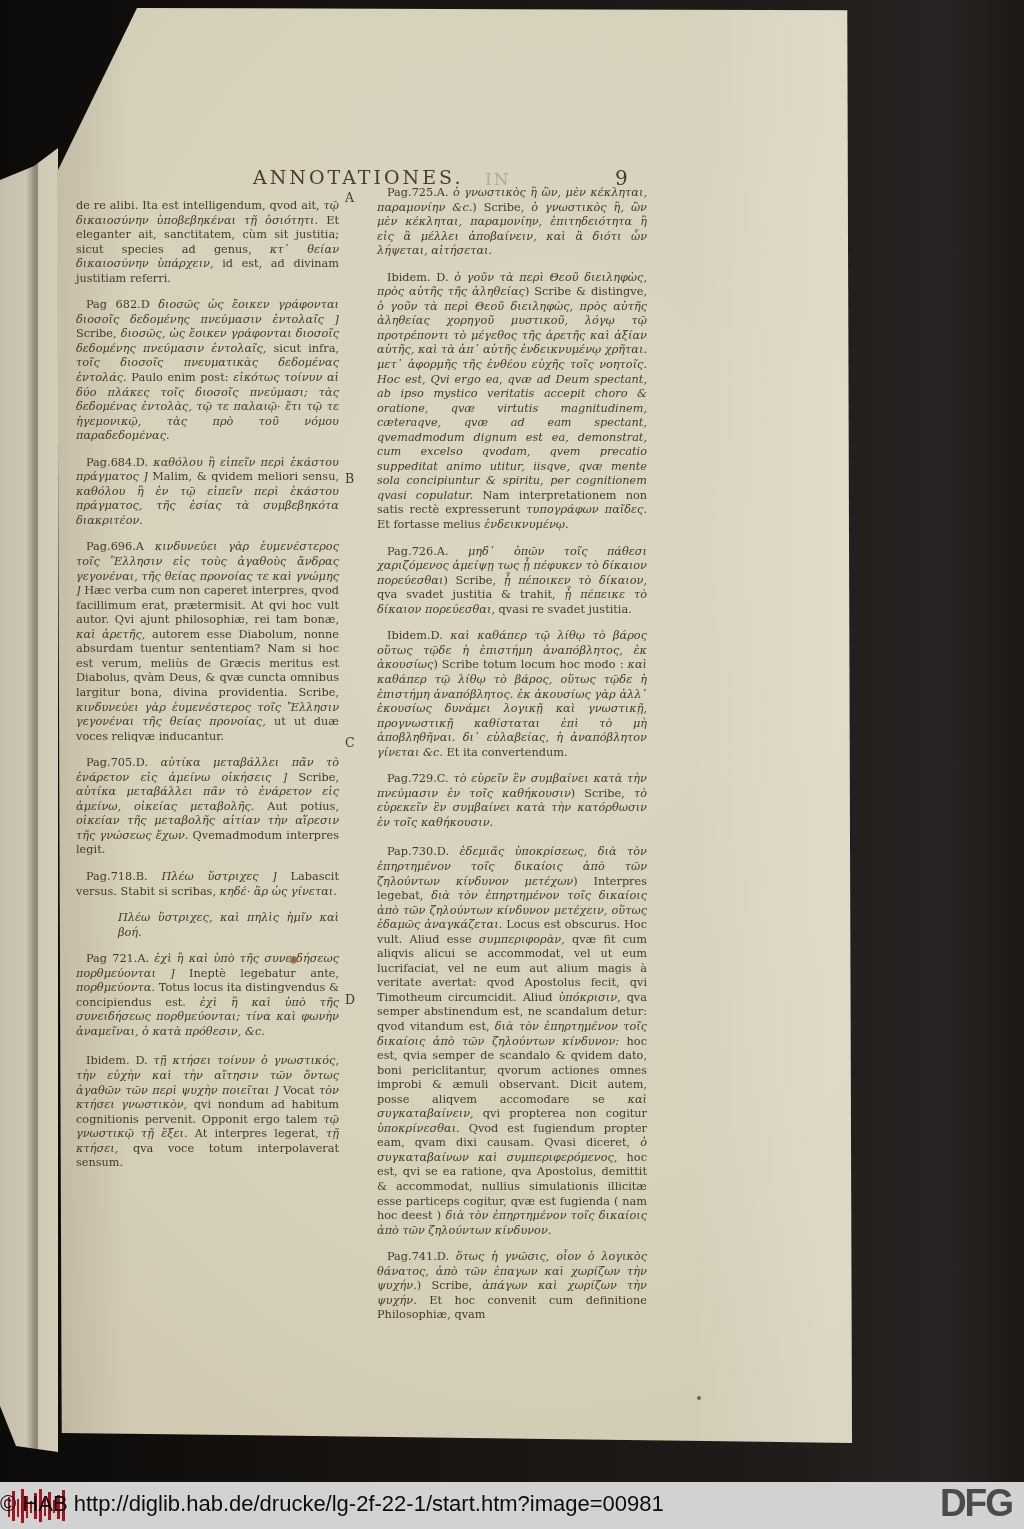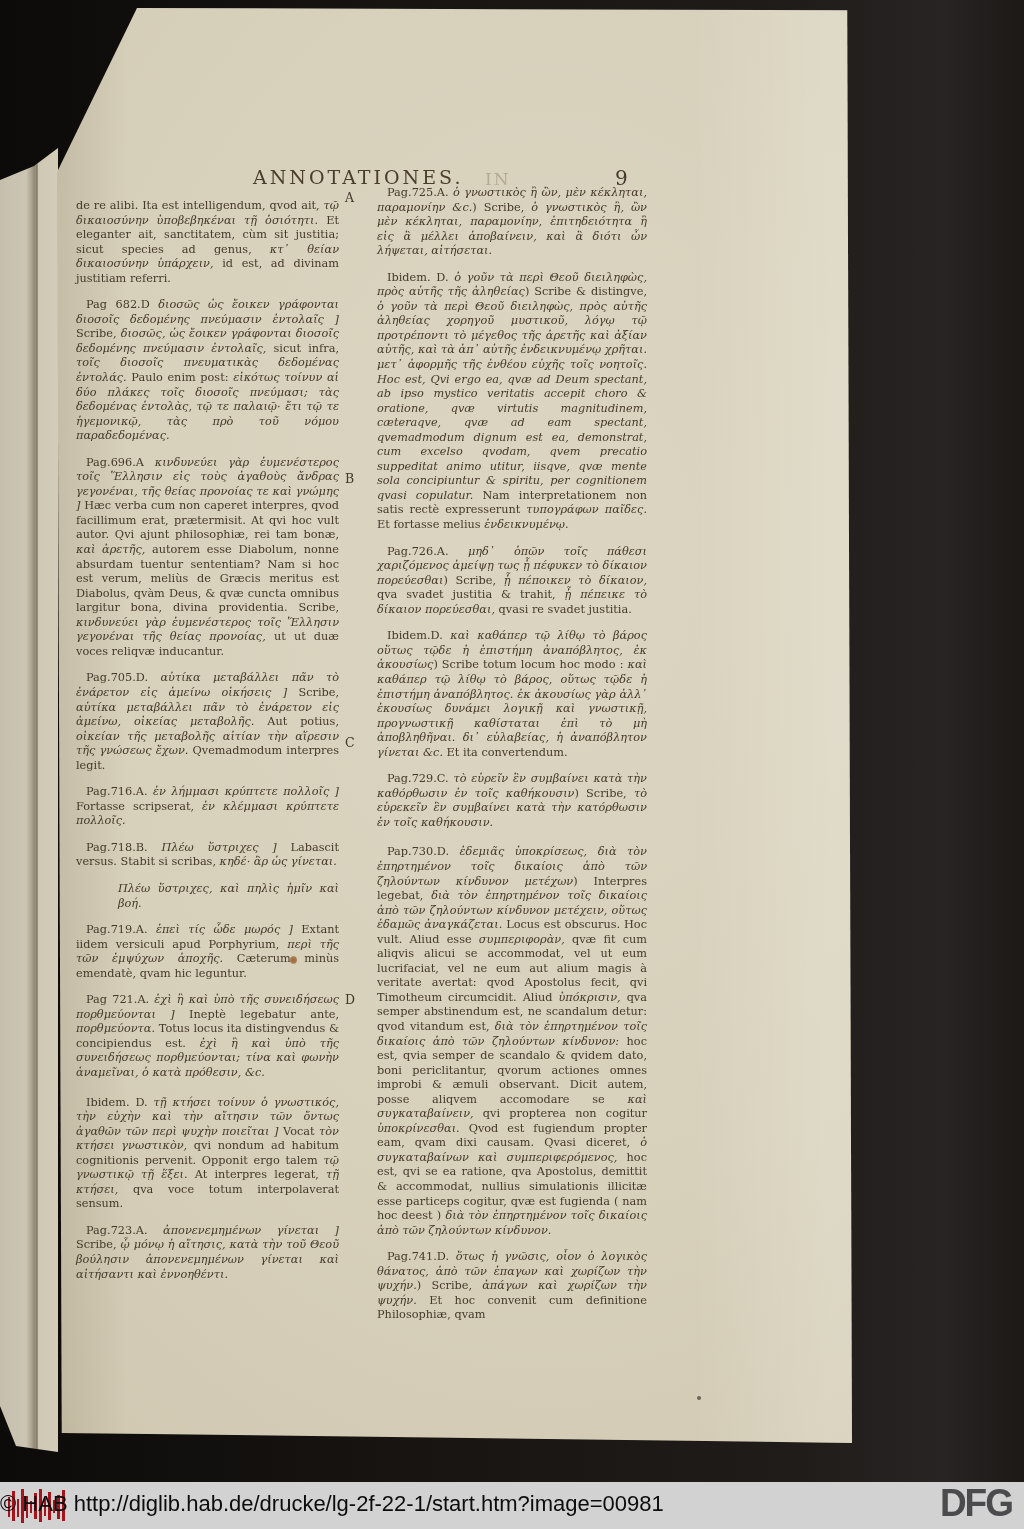--- a/index.html
+++ b/index.html
@@ -74,36 +74,34 @@
   <div class="stack"></div>
 
   <div class="page">
     <div class="headline">ANNOTATIONES.</div>
     <div class="showthrough">IN</div>
     <div class="pagenum">9</div>
 
     <div class="col col-l" id="col-left">
         <p class="para noind"><span class="r">de re alibi.  Ita est intelligendum, qvod ait, </span><span class="g">τῷ δικαιοσύνην ὑποβεβηκέναι τῇ ὁσιότητι.</span><span class="r">  Et eleganter ait, sanctitatem, cùm sit justitia; sicut species ad genus, </span><span class="g">κτ᾽ θείαν δικαιοσύνην ὑπάρχειν,</span><span class="r"> id est, ad divinam justitiam referri.</span></p>
         <p class="para"><span class="r">Pag 682.D </span><span class="g">διοσῶς ὡς ἔοικεν γράφονται διοσοῖς δεδομένης πνεύμασιν ἐντολαῖς ]</span><span class="r"> Scribe, </span><span class="g">διοσῶς, ὡς ἔοικεν γράφονται διοσοῖς δεδομένης πνεύμασιν ἐντολαῖς,</span><span class="r"> sicut infra, </span><span class="g">τοῖς διοσοῖς πνευματικὰς δεδομένας ἐντολάς.</span><span class="r">  Paulo enim post: </span><span class="g">εἰκότως τοίνυν αἱ δύο πλάκες τοῖς διοσοῖς πνεύμασι; τὰς δεδομένας ἐντολὰς, τῷ τε παλαιῷ· ἔτι τῷ τε ἡγεμονικῷ, τὰς πρὸ τοῦ νόμου παραδεδομένας.</span></p>
+        <p class="para"><span class="r">Pag.684.D. </span><span class="g">καθόλου ἢ εἰπεῖν περὶ ἑκάστου πράγματος ]</span><span class="r"> Malim, &amp; qvidem meliori sensu, </span><span class="g">καθόλου ἢ ἐν τῷ εἰπεῖν περὶ ἑκάστου πράγματος, τῆς ἐσίας τὰ συμβεβηκότα διακριτέον.</span></p>
         <p class="para"><span class="r">Pag.696.A </span><span class="g">κινδυνεύει γὰρ ἐυμενέστερος τοῖς Ἕλλησιν εἰς τοὺς ἀγαθοὺς ἄνδρας γεγονέναι, τῆς θείας προνοίας τε καὶ γνώμης ]</span><span class="r"> Hæc verba cum non caperet interpres, qvod facillimum erat, prætermisit.  At qvi hoc vult autor.  Qvi ajunt philosophiæ, rei tam bonæ, </span><span class="g">καὶ ἀρετῆς,</span><span class="r"> autorem esse Diabolum, nonne absurdam tuentur sententiam? Nam si hoc est verum, meliùs de Græcis meritus est Diabolus, qvàm Deus, &amp; qvæ cuncta omnibus largitur bona, divina providentia.  Scribe, </span><span class="g">κινδυνεύει γὰρ ἐυμενέστερος τοῖς Ἕλλησιν γεγονέναι τῆς θείας προνοίας,</span><span class="r"> ut ut duæ voces reliqvæ inducantur.</span></p>
         <p class="para"><span class="r">Pag.705.D. </span><span class="g">αὐτίκα μεταβάλλει πᾶν τὸ ἐνάρετον εἰς ἀμείνω οἰκήσεις ]</span><span class="r"> Scribe, </span><span class="g">αὐτίκα μεταβάλλει πᾶν τὸ ἐνάρετον εἰς ἀμείνω, οἰκείας μεταβολῆς.</span><span class="r">  Aut potius, </span><span class="g">οἰκείαν τῆς μεταβολῆς αἰτίαν τὴν αἵρεσιν τῆς γνώσεως ἔχων.</span><span class="r">  Qvemadmodum interpres legit.</span></p>
-        <p class="para"><span class="r">Pag.716.A. </span><span class="g">ἐν λήμμασι κρύπτετε πολλοῖς ]</span><span class="r"> Fortasse scripserat, </span><span class="g">ἐν κλέμμασι κρύπτετε πολλοῖς.</span></p>
         <p class="para"><span class="r">Pag.718.B. </span><span class="g">Πλέω ὕστριχες ]</span><span class="r"> Labascit versus.  Stabit si scribas, </span><span class="g">κηδέ· ἂρ ὡς γίνεται.</span></p>
         <p class="para verse"><span class="g">Πλέω ὕστριχες, καὶ πηλὶς ἡμῖν καὶ βοή.</span></p>
-        <p class="para"><span class="r">Pag.719.A. </span><span class="g">ἐπεὶ τίς ὧδε μωρός ]</span><span class="r"> Extant iidem versiculi apud Porphyrium, </span><span class="g">περὶ τῆς τῶν ἐμψύχων ἀποχῆς.</span><span class="r">  Cæterum minùs emendatè, qvam hic leguntur.</span></p>
         <p class="para"><span class="r">Pag 721.A. </span><span class="g">ἐχὶ ἢ καὶ ὑπὸ τῆς συνειδήσεως πορθμεύονται ]</span><span class="r"> Ineptè legebatur ante, </span><span class="g">πορθμεύοντα.</span><span class="r">  Totus locus ita distingvendus &amp; concipiendus est. </span><span class="g">ἐχὶ ἢ καὶ ὑπὸ τῆς συνειδήσεως πορθμεύονται; τίνα καὶ φωνὴν ἀναμεῖναι, ὁ κατὰ πρόθεσιν, &amp;c.</span></p>
         <p class="para gap"><span class="r">Ibidem. D. </span><span class="g">τῇ κτήσει τοίνυν ὁ γνωστικός, τὴν εὐχὴν καὶ τὴν αἴτησιν τῶν ὄντως ἀγαθῶν τῶν περὶ ψυχὴν ποιεῖται ]</span><span class="r"> Vocat </span><span class="g">τὸν κτήσει γνωστικὸν,</span><span class="r"> qvi nondum ad habitum cognitionis pervenit.  Opponit ergo talem </span><span class="g">τῷ γνωστικῷ τῇ ἕξει.</span><span class="r">  At interpres legerat, </span><span class="g">τῇ κτήσει,</span><span class="r"> qva voce totum interpolaverat sensum.</span></p>
-        <p class="para"><span class="r">Pag.723.A. </span><span class="g">ἀπονενεμημένων γίνεται ]</span><span class="r"> Scribe, </span><span class="g">ᾧ μόνῳ ἡ αἴτησις, κατὰ τὴν τοῦ Θεοῦ βούλησιν ἀπονενεμημένων γίνεται καὶ αἰτήσαντι καὶ ἐννοηθέντι.</span></p>
       </div>
     <div class="col col-r" id="col-right">
         <p class="para"><span class="r">Pag.725.A. </span><span class="g">ὁ γνωστικὸς ἢ ὢν, μὲν κέκληται, παραμονίην &amp;c.</span><span class="r">) Scribe, </span><span class="g">ὁ γνωστικὸς ἢ, ὢν μὲν κέκληται, παραμονίην, ἐπιτηδειότητα ἢ εἰς ἃ μέλλει ἀποβαίνειν, καὶ ἃ διότι ὧν λήψεται, αἰτήσεται.</span></p>
         <p class="para"><span class="r">Ibidem. D. </span><span class="g">ὁ γοῦν τὰ περὶ Θεοῦ διειληφὼς, πρὸς αὐτῆς τῆς ἀληθείας</span><span class="r">) Scribe &amp; distingve, </span><span class="g">ὁ γοῦν τὰ περὶ Θεοῦ διειληφὼς, πρὸς αὐτῆς ἀληθείας χορηγοῦ μυστικοῦ, λόγῳ τῷ προτρέποντι τὸ μέγεθος τῆς ἀρετῆς καὶ ἀξίαν αὐτῆς, καὶ τὰ ἀπ᾽ αὐτῆς ἐνδεικνυμένῳ χρῆται. μετ᾽ ἀφορμῆς τῆς ἐνθέου εὐχῆς τοῖς νοητοῖς.</span><span class="i">  Hoc est, Qvi ergo ea, qvæ ad Deum spectant, ab ipso mystico veritatis accepit choro &amp; oratione, qvæ virtutis magnitudinem, cæteraqve, qvæ ad eam spectant, qvemadmodum dignum est ea, demonstrat, cum excelso qvodam, qvem precatio suppeditat animo utitur, iisqve, qvæ mente sola concipiuntur &amp; spiritu, per cognitionem qvasi copulatur.</span><span class="r">  Nam interpretationem non satis rectè expresserunt </span><span class="g">τυπογράφων παῖδες.</span><span class="r">  Et fortasse melius </span><span class="g">ἐνδεικνυμένῳ.</span></p>
         <p class="para"><span class="r">Pag.726.A. </span><span class="g">μηδ᾽ ὁπῶν τοῖς πάθεσι χαριζόμενος ἀμείψῃ τως ᾗ πέφυκεν τὸ δίκαιον πορεύεσθαι</span><span class="r">) Scribe, </span><span class="g">ᾗ πέποικεν τὸ δίκαιον,</span><span class="r"> qva svadet justitia &amp; trahit, </span><span class="g">ᾗ πέπεικε τὸ δίκαιον πορεύεσθαι,</span><span class="r"> qvasi re svadet justitia.</span></p>
         <p class="para"><span class="r">Ibidem.D. </span><span class="g">καὶ καθάπερ τῷ λίθῳ τὸ βάρος οὕτως τῷδε ἡ ἐπιστήμη ἀναπόβλητος, ἐκ ἀκουσίως</span><span class="r">) Scribe totum locum hoc modo : </span><span class="g">καὶ καθάπερ τῷ λίθῳ τὸ βάρος, οὕτως τῷδε ἡ ἐπιστήμη ἀναπόβλητος. ἐκ ἀκουσίως γὰρ ἀλλ᾽ ἑκουσίως δυνάμει λογικῇ καὶ γνωστικῇ, προγνωστικῇ καθίσταται ἐπὶ τὸ μὴ ἀποβληθῆναι. δι᾽ εὐλαβείας, ἡ ἀναπόβλητον γίνεται &amp;c.</span><span class="r"> Et ita convertendum.</span></p>
-        <p class="para"><span class="r">Pag.729.C. </span><span class="g">τὸ εὑρεῖν ἓν συμβαίνει κατὰ τὴν καθόρθωσιν ἐν τοῖς καθήκουσιν</span><span class="r">) Scribe, </span><span class="g">τὸ εὑρεκεῖν ἓν συμβαίνει κατὰ τὴν κατόρθωσιν ἐν τοῖς καθήκουσιν.</span></p>
+        <p class="para"><span class="r">Pag.729.C. </span><span class="g">τὸ εὑρεῖν ἓν συμβαίνει κατὰ τὴν πνεύμασιν ἐν τοῖς καθήκουσιν</span><span class="r">) Scribe, </span><span class="g">τὸ εὑρεκεῖν ἓν συμβαίνει κατὰ τὴν κατόρθωσιν ἐν τοῖς καθήκουσιν.</span></p>
         <p class="para gap"><span class="r">Pap.730.D. </span><span class="g">ἐδεμιᾶς ὑποκρίσεως, διὰ τὸν ἐπηρτημένον τοῖς δικαίοις ἀπὸ τῶν ζηλούντων κίνδυνον μετέχων</span><span class="r">) Interpres legebat, </span><span class="g">διὰ τὸν ἐπηρτημένον τοῖς δικαίοις ἀπὸ τῶν ζηλούντων κίνδυνον μετέχειν, οὕτως ἐδαμῶς ἀναγκάζεται.</span><span class="r">  Locus est obscurus.  Hoc vult. Aliud esse </span><span class="g">συμπεριφορὰν,</span><span class="r"> qvæ fit cum aliqvis alicui se accommodat, vel ut eum lucrifaciat, vel ne eum aut alium magis à veritate avertat: qvod Apostolus fecit, qvi Timotheum circumcidit.  Aliud </span><span class="g">ὑπόκρισιν,</span><span class="r"> qva semper abstinendum est, ne scandalum detur: qvod vitandum est, </span><span class="g">διὰ τὸν ἐπηρτημένον τοῖς δικαίοις ἀπὸ τῶν ζηλούντων κίνδυνον:</span><span class="r"> hoc est, qvia semper de scandalo &amp; qvidem dato, boni periclitantur, qvorum actiones omnes improbi &amp; æmuli observant.  Dicit autem, posse aliqvem accomodare se </span><span class="g">καὶ συγκαταβαίνειν,</span><span class="r"> qvi propterea non cogitur </span><span class="g">ὑποκρίνεσθαι.</span><span class="r">  Qvod est fugiendum propter eam, qvam dixi causam.  Qvasi diceret, </span><span class="g">ὁ συγκαταβαίνων καὶ συμπεριφερόμενος,</span><span class="r"> hoc est, qvi se ea ratione, qva Apostolus, demittit &amp; accommodat, nullius simulationis illicitæ esse particeps cogitur, qvæ est fugienda ( nam hoc deest ) </span><span class="g">διὰ τὸν ἐπηρτημένον τοῖς δικαίοις ἀπὸ τῶν ζηλούντων κίνδυνον.</span></p>
         <p class="para"><span class="r">Pag.741.D. </span><span class="g">ὅτως ἡ γνῶσις, οἷον ὁ λογικὸς θάνατος, ἀπὸ τῶν ἐπαγων καὶ χωρίζων τὴν ψυχήν.</span><span class="r">) Scribe, </span><span class="g">ἀπάγων καὶ χωρίζων τὴν ψυχήν.</span><span class="r">  Et hoc convenit cum definitione Philosophiæ, qvam</span></p>
       </div>
 
     <div class="gutters">
       <span class="gl-0">A</span>
       <span class="gl-1">B</span>
       <span class="gl-2">C</span>
       <span class="gl-3">D</span>
     </div>

